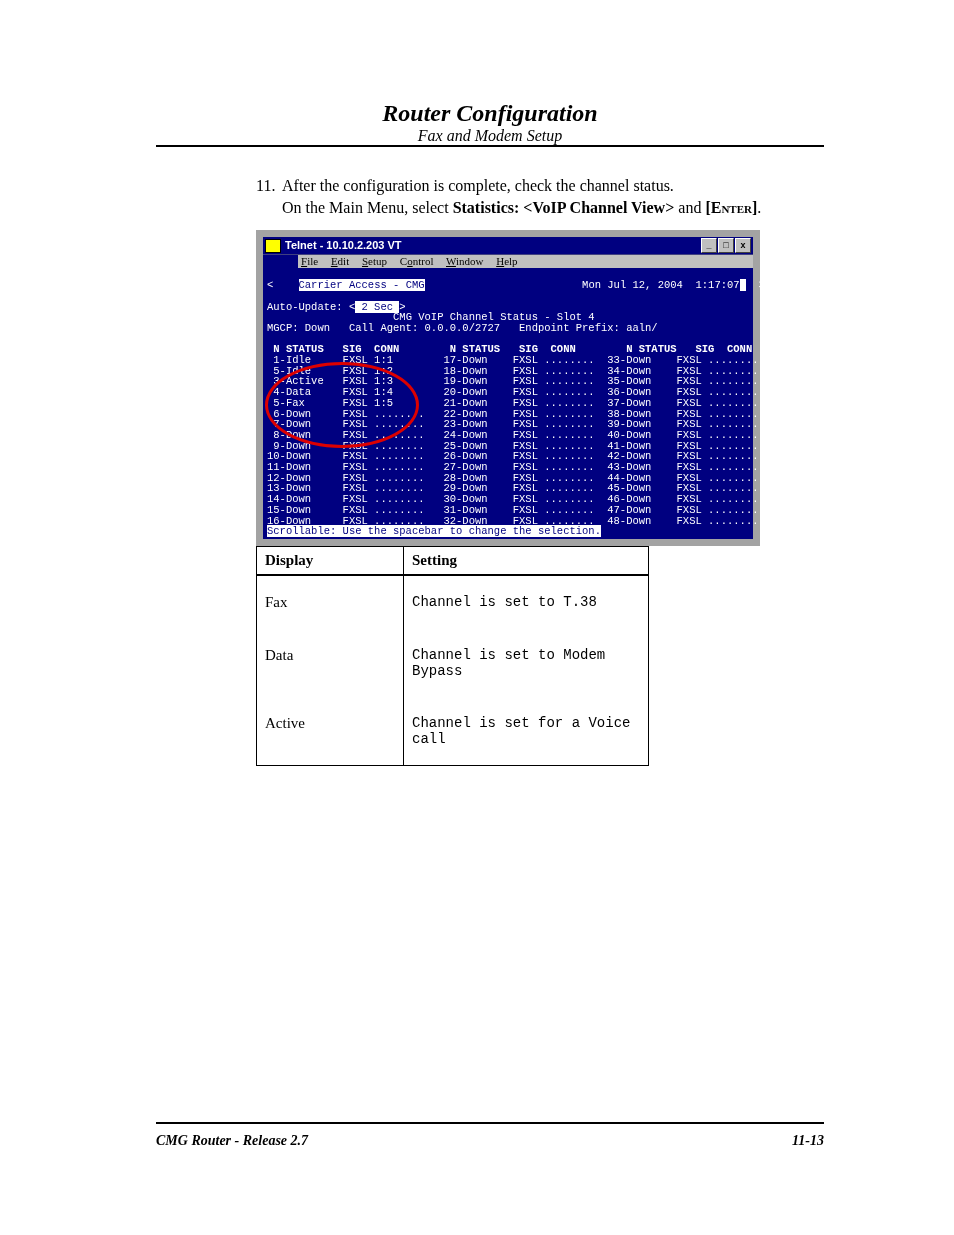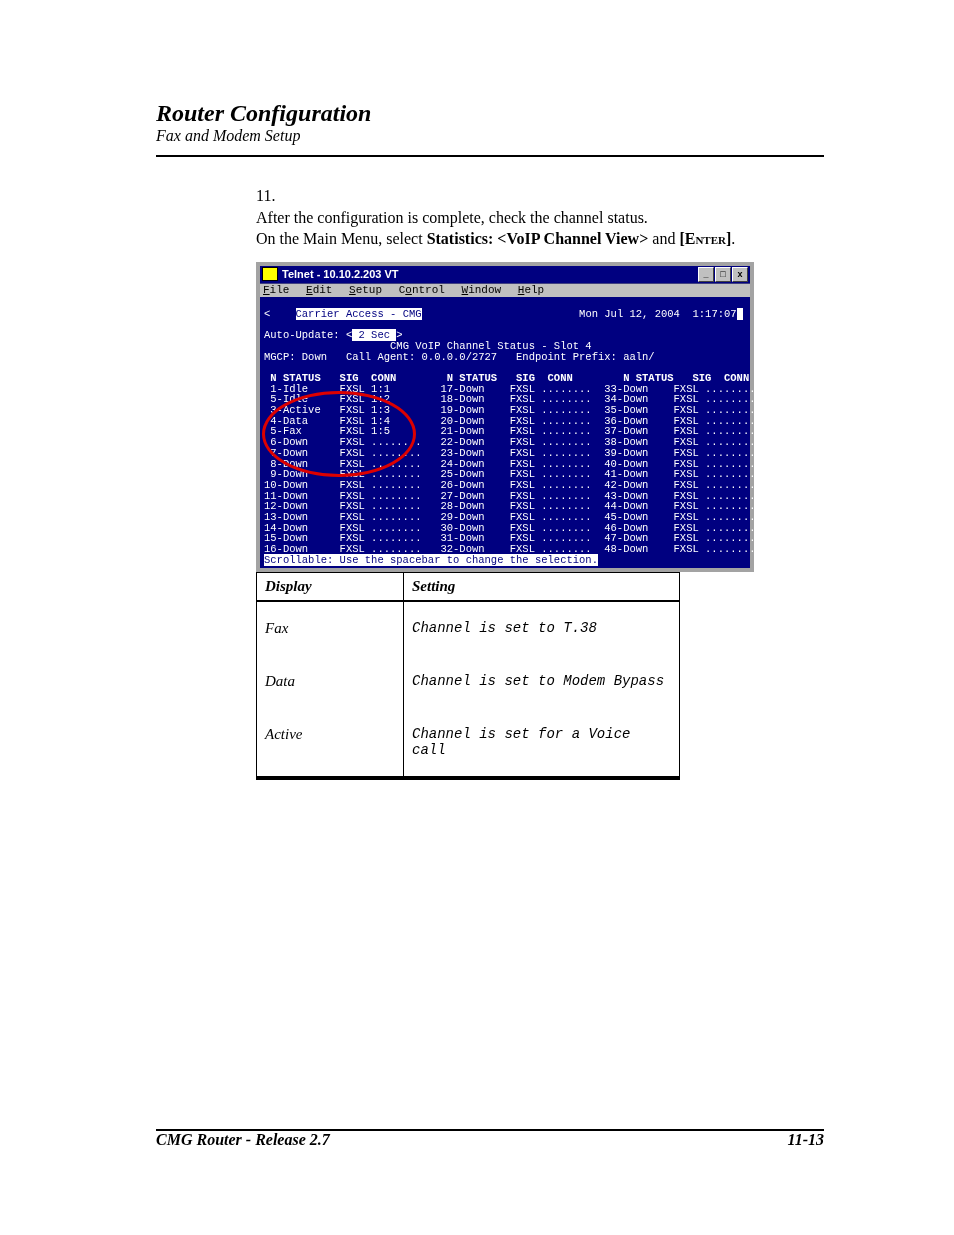--- a/index.html
+++ b/index.html
@@ -13,23 +13,23 @@
     box-sizing: border-box;
     position: relative;
   }
   .page-area {
     position: absolute;
     left: 156px;
     right: 130px;
     top: 100px;
   }
   .header-block {
-    text-align: left;
+    text-align: center;
     border-bottom: 2px solid #000;
-    padding-bottom: 10px;
+    padding-bottom: 0;
     margin-bottom: 28px;
   }
   .header-title {
     font-size: 24px;
     font-style: italic;
     font-weight: bold;
     margin: 0;
   }
   .header-sub {
     font-size: 16px;
@@ -42,33 +42,32 @@
   ol {
     list-style: none;
     padding-left: 0;
     margin: 0;
     font-size: 16px;
     line-height: 1.35;
   }
   ol li {
     display: flex;
     margin-bottom: 10px;
-    flex-direction: column;
   }
   ol li .num {
     width: 26px;
     flex-shrink: 0;
   }
   ol li .txt { flex: 1; }
   .bold { font-weight: bold; }
   .sc { font-variant: small-caps; }
   .screenshot {
     margin-top: 12px;
     width: 490px;
-    border: 4px solid #a3a3a3;
+    border: 7px solid #a3a3a3;
     background: #000080;
     font-family: "Courier New", monospace;
     color: #fff;
     font-size: 10.5px;
     line-height: 1.02;
     position: relative;
   }
   .ss-titlebar {
     background: #000080;
     color: #fff;
@@ -88,24 +87,25 @@
   .ss-winbtns { margin-left: auto; display: flex; gap: 1px; }
   .ss-winbtn {
     width: 14px; height: 13px; background: #c0c0c0; color:#000;
     font-family: Arial; font-size: 9px; line-height:12px;
     text-align: center; border: 1px solid #fff;
     border-right-color:#404040; border-bottom-color:#404040;
   }
   .ss-menubar {
     background: #c0c0c0;
     color: #000;
-    font-family: Liberation Mono, monospace;
+    font-family: Liberation Serif, serif;
     font-size: 11px;
     padding: 1px 3px;
     letter-spacing: 0;
+    margin-left: 35px;
   }
   .ss-menubar span { margin-right: 10px; }
   .ss-menubar u { text-decoration: underline; }
   .ss-inv {
     background: #fff; color: #000080;
   }
   .ss-termbody {
     background: #000080;
     white-space: pre;
     padding: 1px 4px 2px 4px;
@@ -130,54 +130,53 @@
     border-radius: 50% / 50%;
     pointer-events: none;
   }
   .status-para {
     font-size: 16px;
     margin: 22px 0 14px 0;
     line-height: 1.35;
   }
   table.status-table {
     border-collapse: collapse;
-    width: 424px;
+    width: 393px;
     font-size: 15px;
-    font-style: italic;
   }
   table.status-table th {
     text-align: left;
     padding: 5px 8px;
     border: 1px solid #000;
     border-bottom-width: 2px;
     font-weight: bold;
   }
   table.status-table td {
     padding: 18px 8px;
     border-left: 1px solid #000;
     border-right: 1px solid #000;
     vertical-align: top;
   }
   table.status-table tr:last-child td {
-    border-bottom: 4px solid #000000;
+    border-bottom: 1px solid #000000;
   }
   table.status-table td.mono {
     font-family: "Courier New", monospace;
     font-size: 14px;
   }
   .footer-block {
     position: absolute;
     left: 156px;
     right: 130px;
     bottom: 86px;
     border-top: 2px solid #000;
     font-style: italic;
     font-weight: bold;
-    font-size: 16px;
-    padding-top: 0;
+    font-size: 14px;
+    padding-top: 9px;
     display: flex;
     justify-content: space-between;
   }
 </style>
 </head>
 <body>
 
 <div class="page-area">
   <div class="header-block">
     <div class="header-title">Router Configuration</div>

